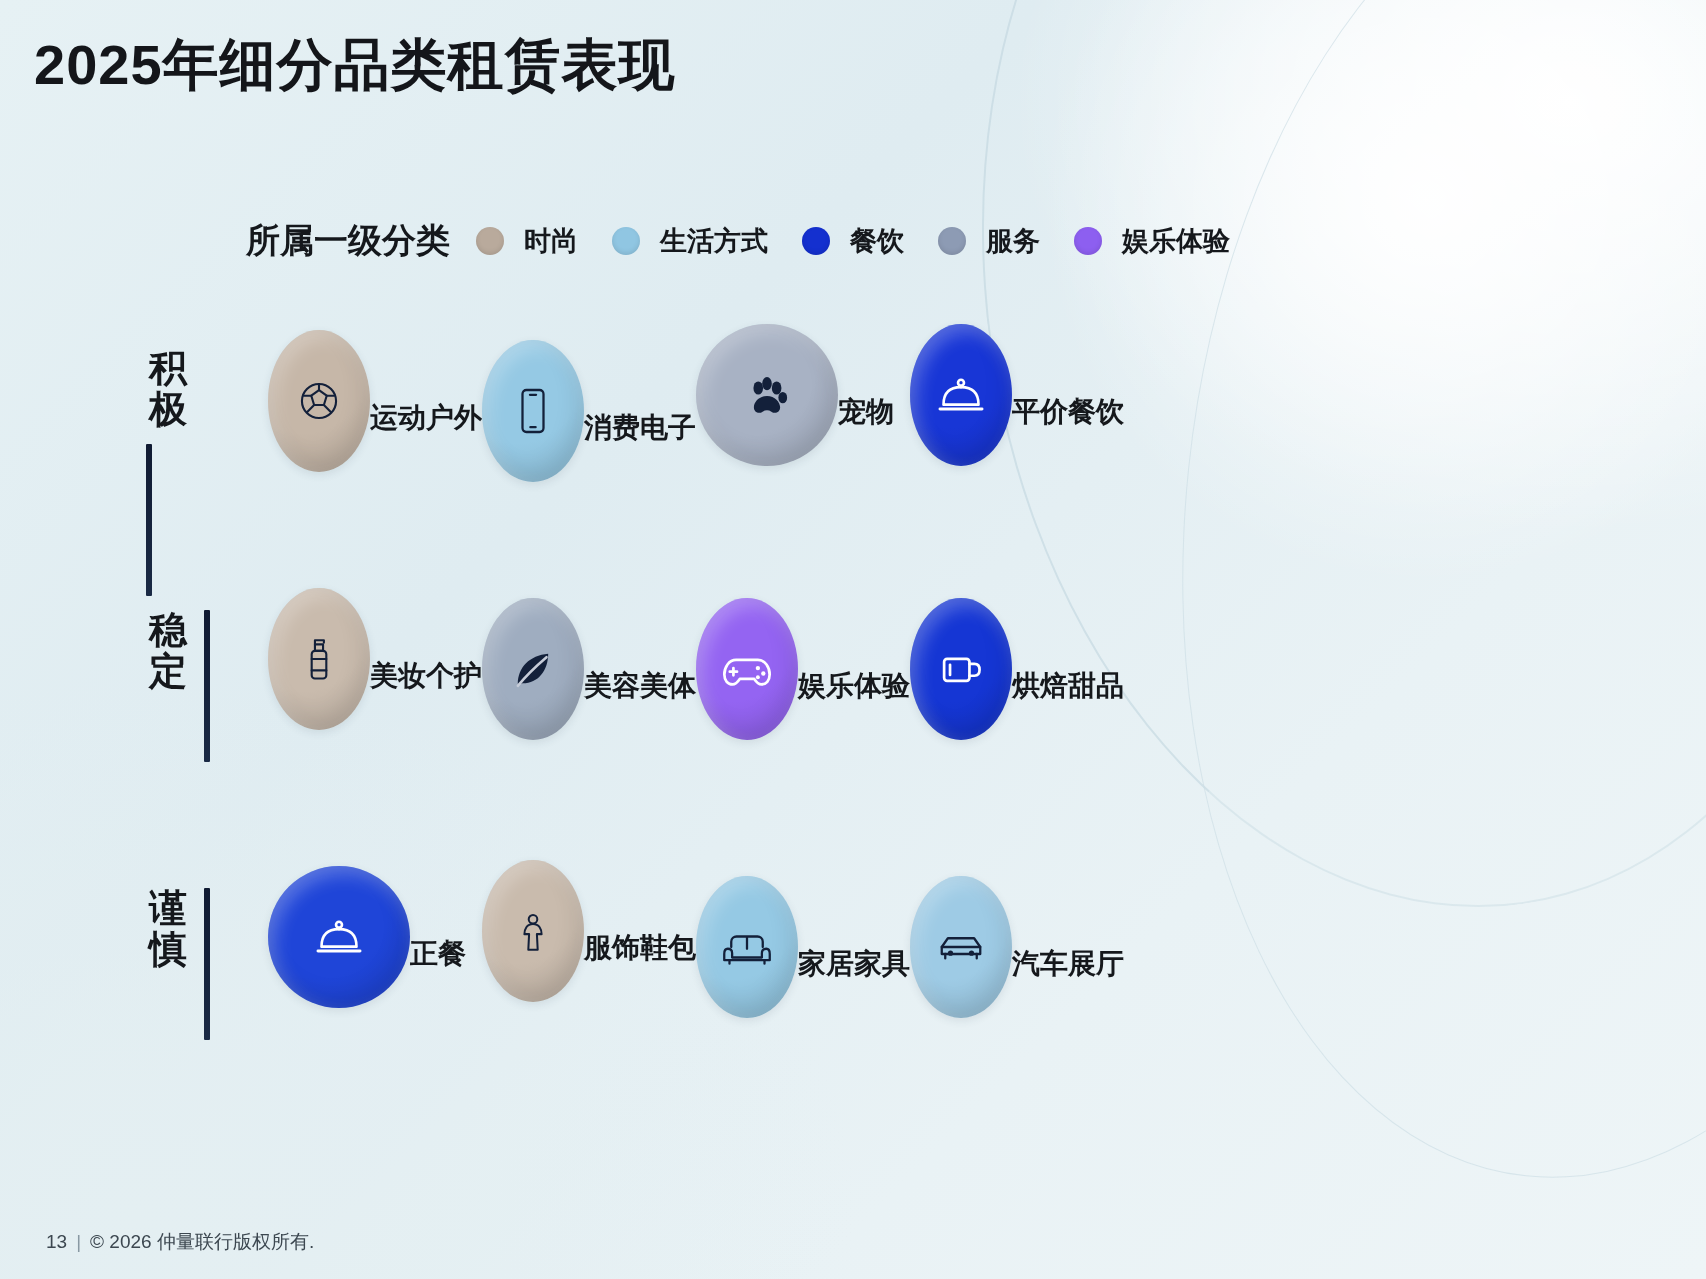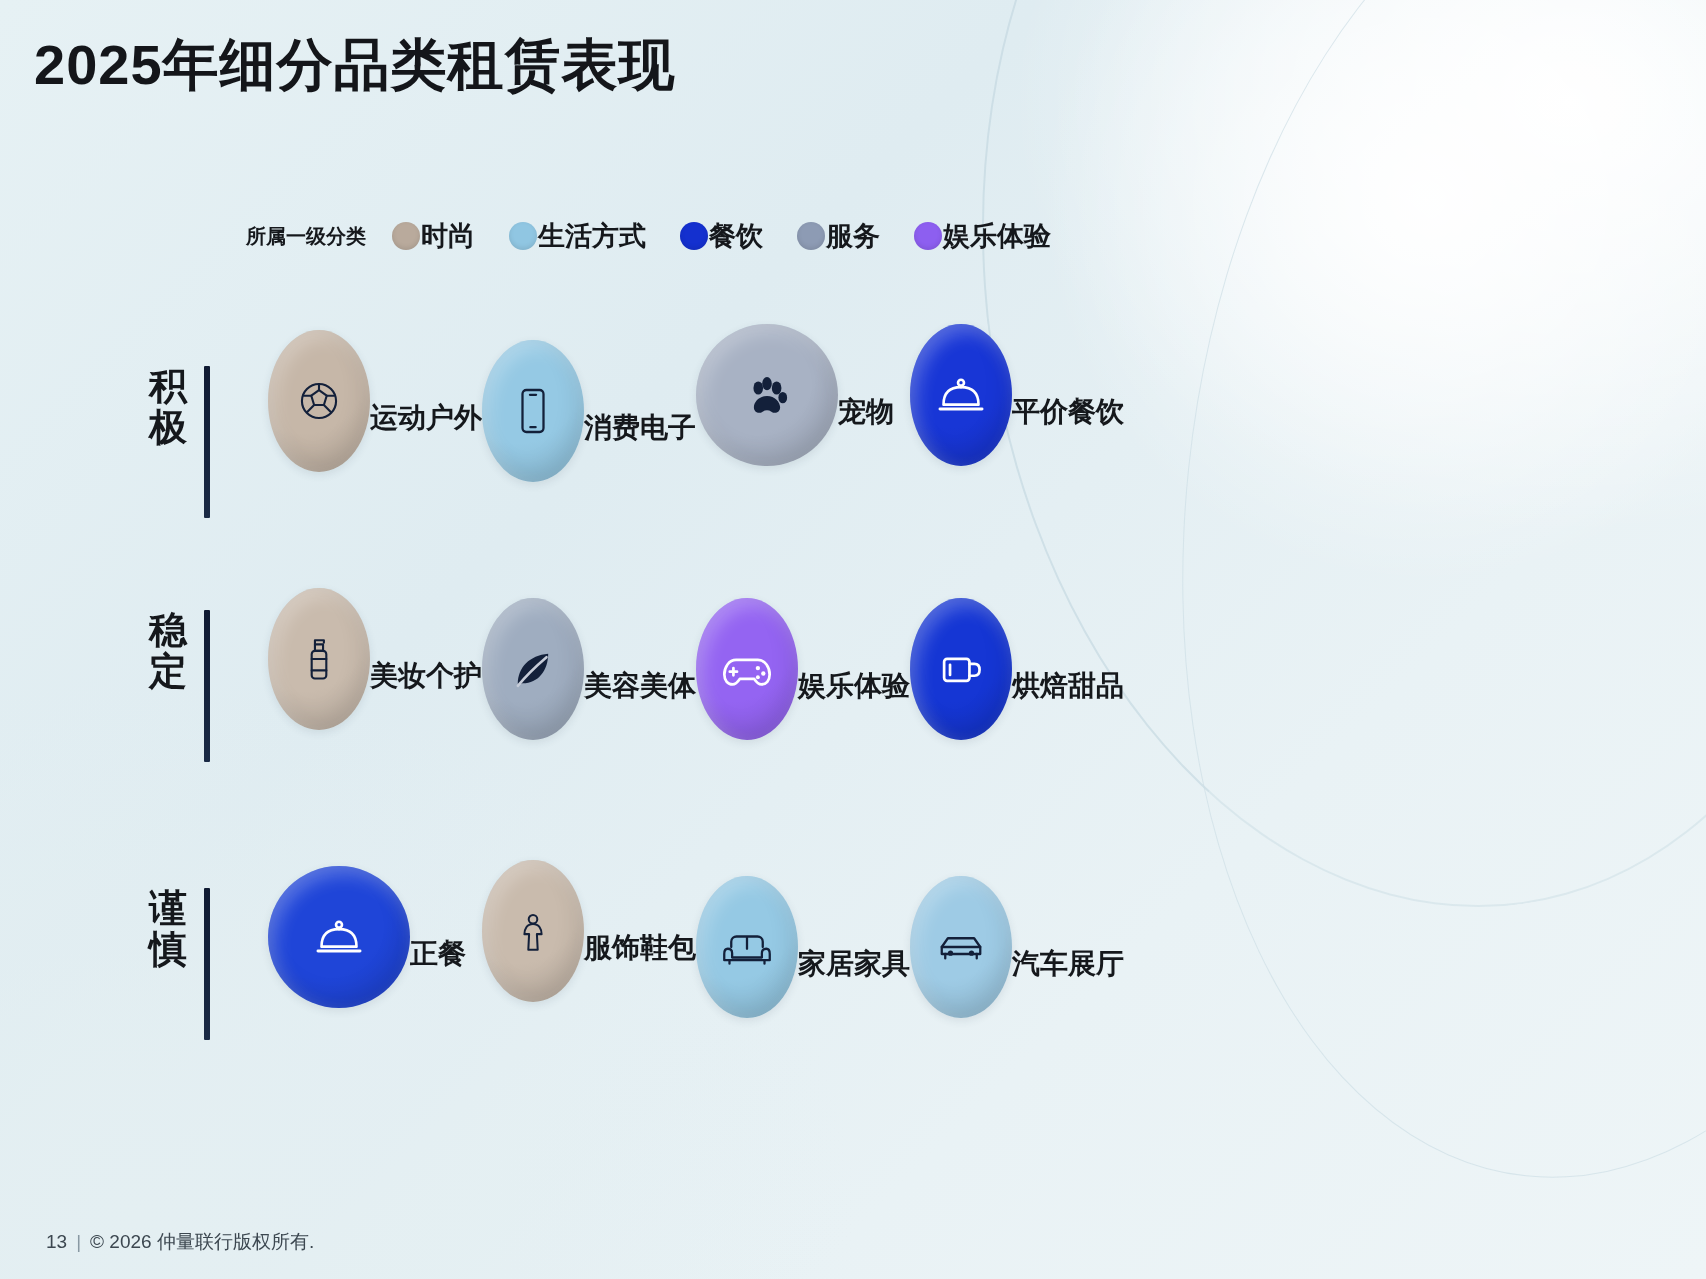--- a/index.html
+++ b/index.html
@@ -61,30 +61,30 @@
 
   
   .legend {
     position: absolute;
     left: 246px; top: 218px;
     display: flex;
     align-items: center;
     gap: 0px;
   }
   .legend-title {
-    font-size: 20px;
+    font-size: 34px;
     font-weight: 700;
     color: #15181c;
     margin-right: 26px;
     white-space: nowrap;
   }
   .legend-item {
     display: flex;
     align-items: center;
-    gap: 1px;
+    gap: 20px;
     margin-right: 34px;
     white-space: nowrap;
   }
   .legend-dot {
     width: 28px; height: 28px;
     border-radius: 50%;
     flex: 0 0 auto;
     box-shadow: inset 0 -2px 5px rgba(0,0,0,0.10);
   }
   .legend-label {
@@ -115,21 +115,21 @@
     color: #15181c;
     text-align: center;
     letter-spacing: 0px;
   }
   .row-tag-bar {
     width: 6px;
     height: 152px;
     background: linear-gradient(180deg, #101b33 0%, #1a2a45 100%);
     border-radius: 1px;
   }
-  .row-1 .row-tag { top: 36px; }
+  .row-1 .row-tag { top: 18px; flex-direction: column; }
   .row-2 .row-tag { top: 22px; }
   .row-3 .row-tag { top: 22px; }
 
   .cells {
     position: absolute;
     left: 268px;
     top: 0;
     display: flex;
     align-items: flex-start;
   }

